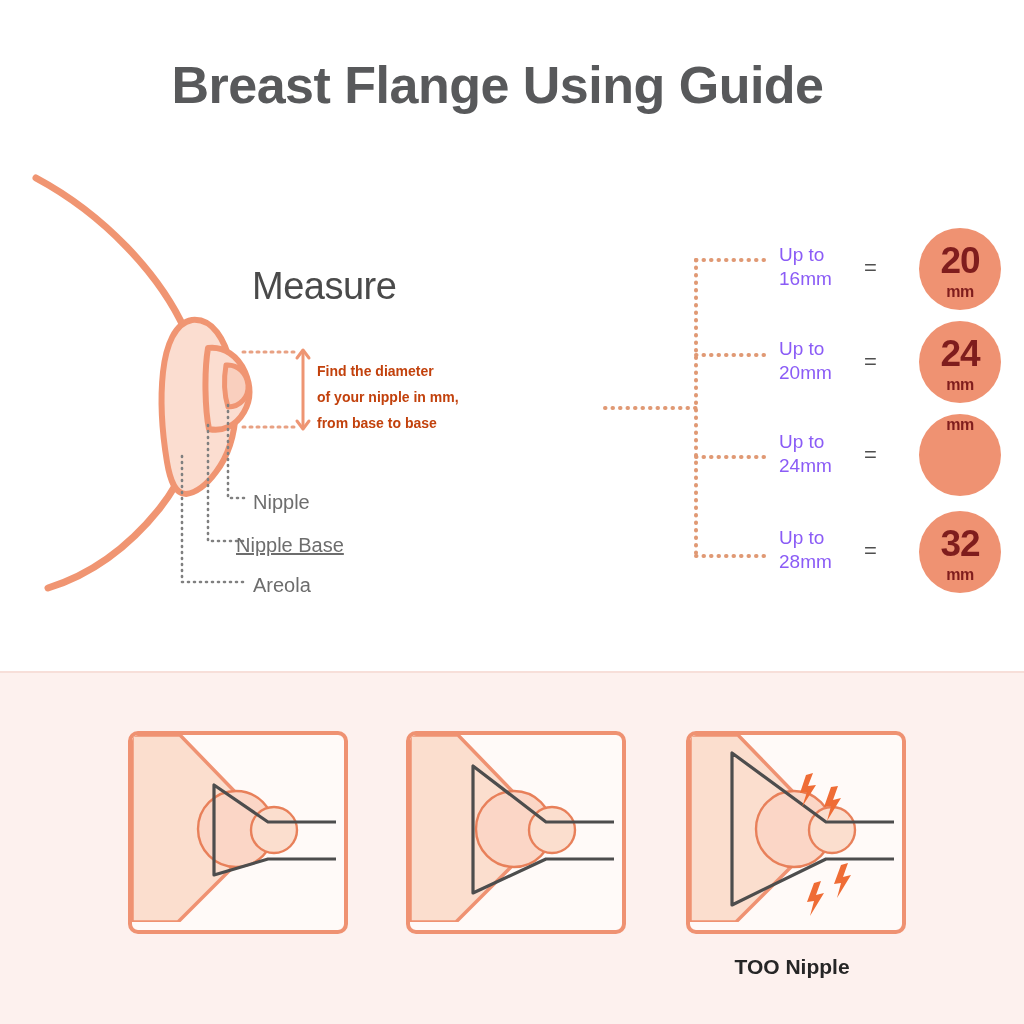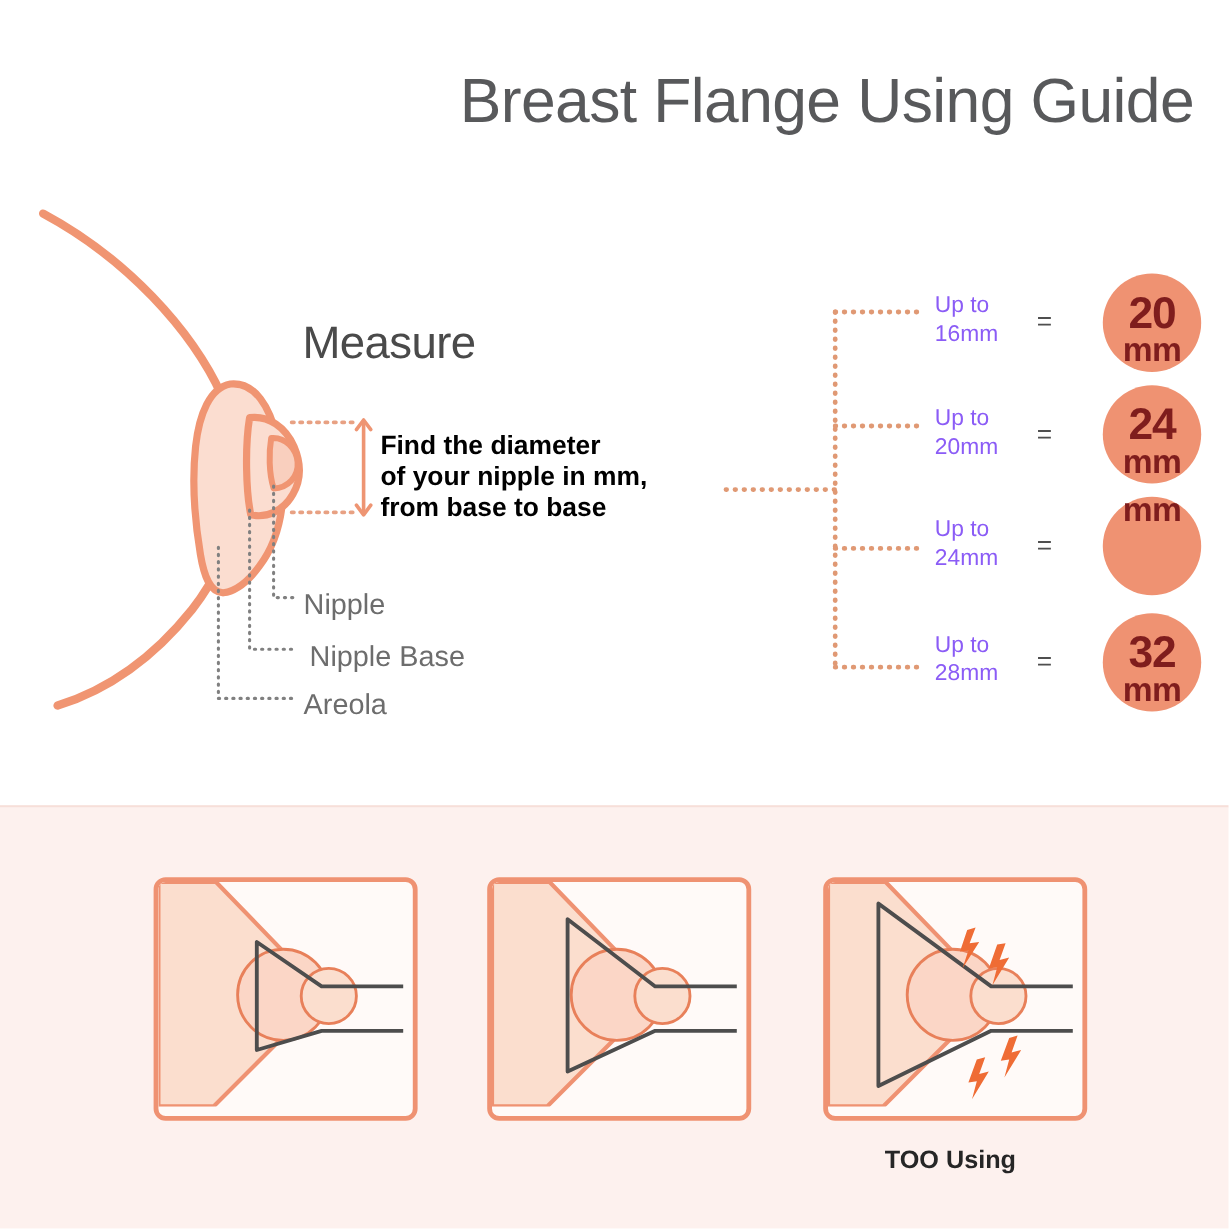--- a/index.html
+++ b/index.html
@@ -39,54 +39,54 @@
     width: 1024px;
     height: 351px;
     background: #fdf1ee;
   }
 
   
   .page-title {
     position: absolute;
     left: 0; top: 55px;
     width: 995px;
-    text-align: right;
+    text-align: center;
     font-size: 52px;
-    font-weight: normal;
+    font-weight: bold;
     color: #58595b;
     letter-spacing: -0.5px;
   }
 
   
   .measure-heading {
     position: absolute;
     left: 252px; top: 265px;
     font-size: 38px;
     font-weight: normal;
     color: #4a4a4a;
     letter-spacing: -0.5px;
   }
   .measure-instruction {
     position: absolute;
     left: 317px; top: 358px;
-    font-size: 22px;
-    font-weight: bold;
-    color: #000000;
+    font-size: 14px;
+    font-weight: bold;
+    color: #c2410c;
     line-height: 26px;
     white-space: pre-line;
   }
 
   
   .anat-label {
     position: absolute;
-    font-size: 24px;
+    font-size: 20px;
     color: #6d6d6d;
   }
   .anat-nipple      { left: 253px; top: 491px; }
-  .anat-nipplebase  { left: 258px; top: 534px; }
+  .anat-nipplebase  { left: 236px; top: 534px; text-decoration: underline; }
   .anat-areola      { left: 253px; top: 574px; }
 
   
   .size-row-label {
     position: absolute;
     font-size: 19px;
     color: #8b5cf6;
     line-height: 24px;
     white-space: pre-line;
     text-align: left;
@@ -108,21 +108,21 @@
   .size-circle .num {
     display: block;
     font-size: 37px;
     font-weight: bold;
     line-height: 41px;
     padding-top: 12px;
     letter-spacing: -1px;
   }
   .size-circle .unit {
     display: block;
-    font-size: 28px;
+    font-size: 16px;
     font-weight: bold;
     line-height: 21px;
     letter-spacing: -0.5px;
   }
 
   
   .fit-panel {
     position: absolute;
     width: 212px;
     height: 195px;
@@ -277,15 +277,15 @@
       </g>
 
       <g fill="#ef6c35">
         <path d="M116,40 L110,58 L117,57 L112,72 L126,50 L118,51 L123,38 Z"></path>
         <path d="M141,52 L134,72 L141,71 L137,86 L151,63 L143,65 L148,51 Z"></path>
         <path d="M124,148 L117,167 L124,166 L120,181 L134,158 L126,160 L131,146 Z"></path>
         <path d="M151,130 L144,149 L151,148 L147,163 L161,140 L153,142 L158,128 Z"></path>
       </g>
     </svg>
   </div>
-  <div class="fit-caption" style="left:662px; top:955px;">TOO Using</div>
+  <div class="fit-caption" style="left:662px; top:955px;">TOO Nipple</div>
 
 </div>
 
 </body></html>

